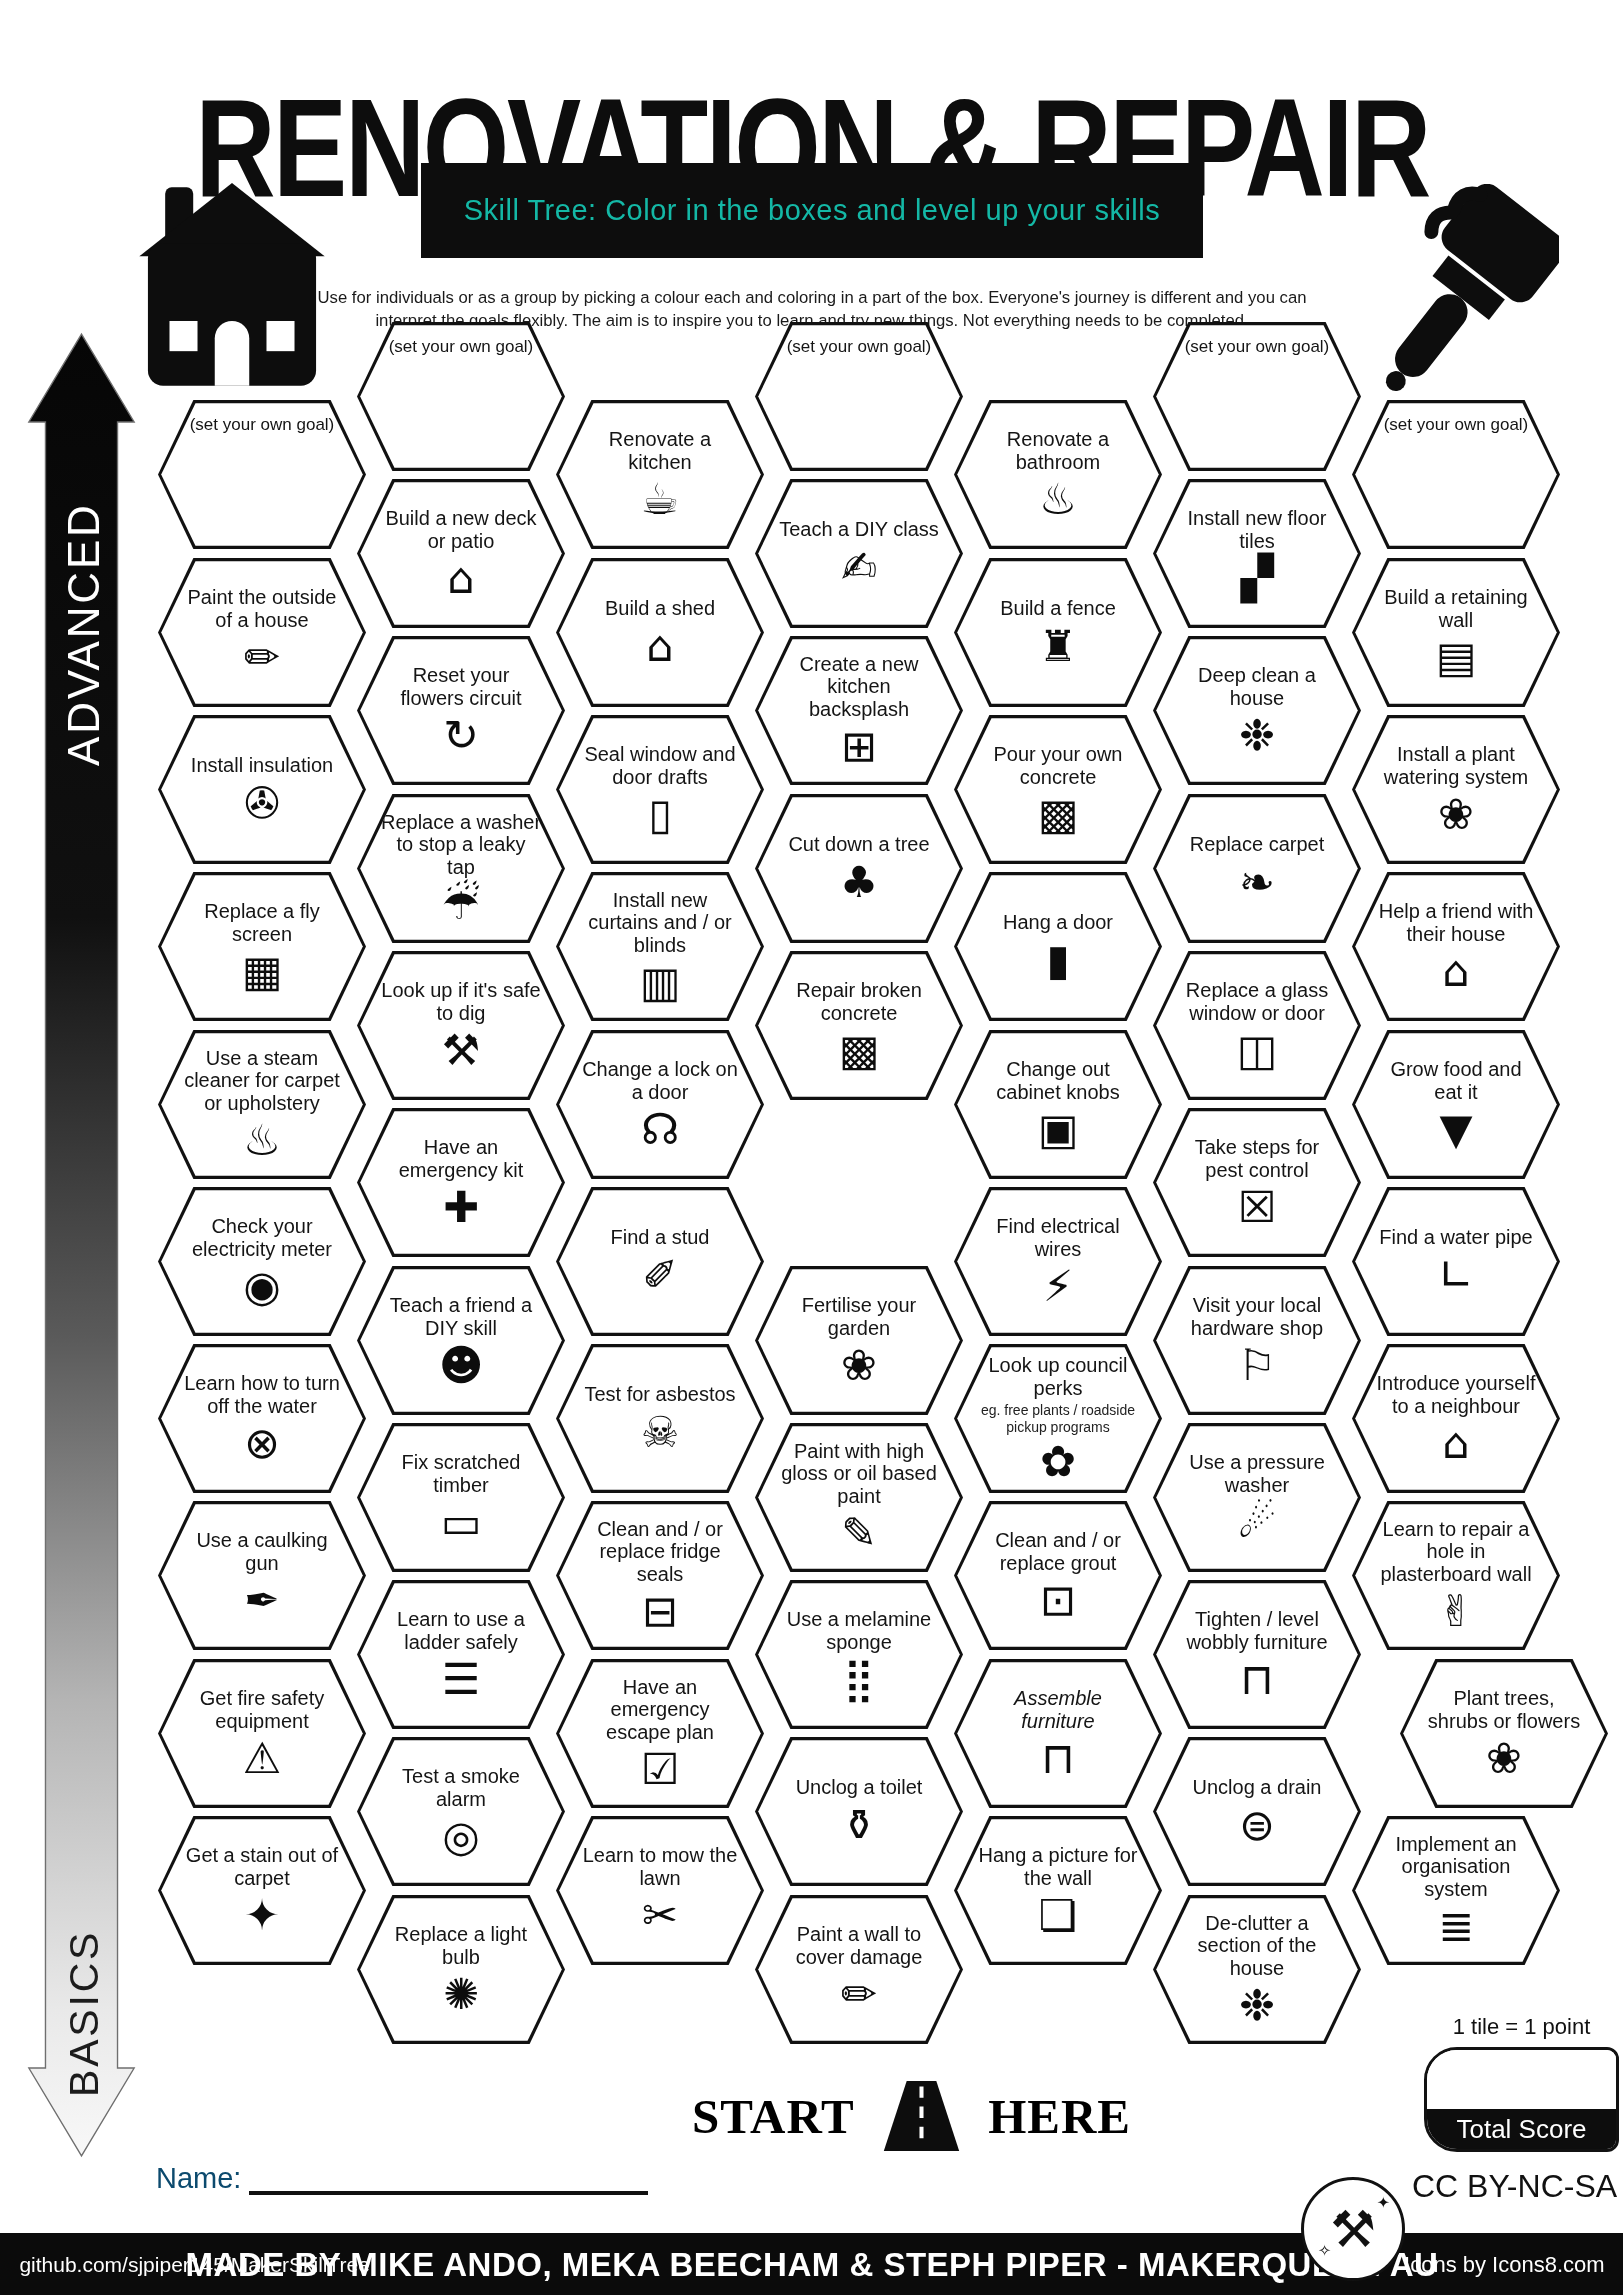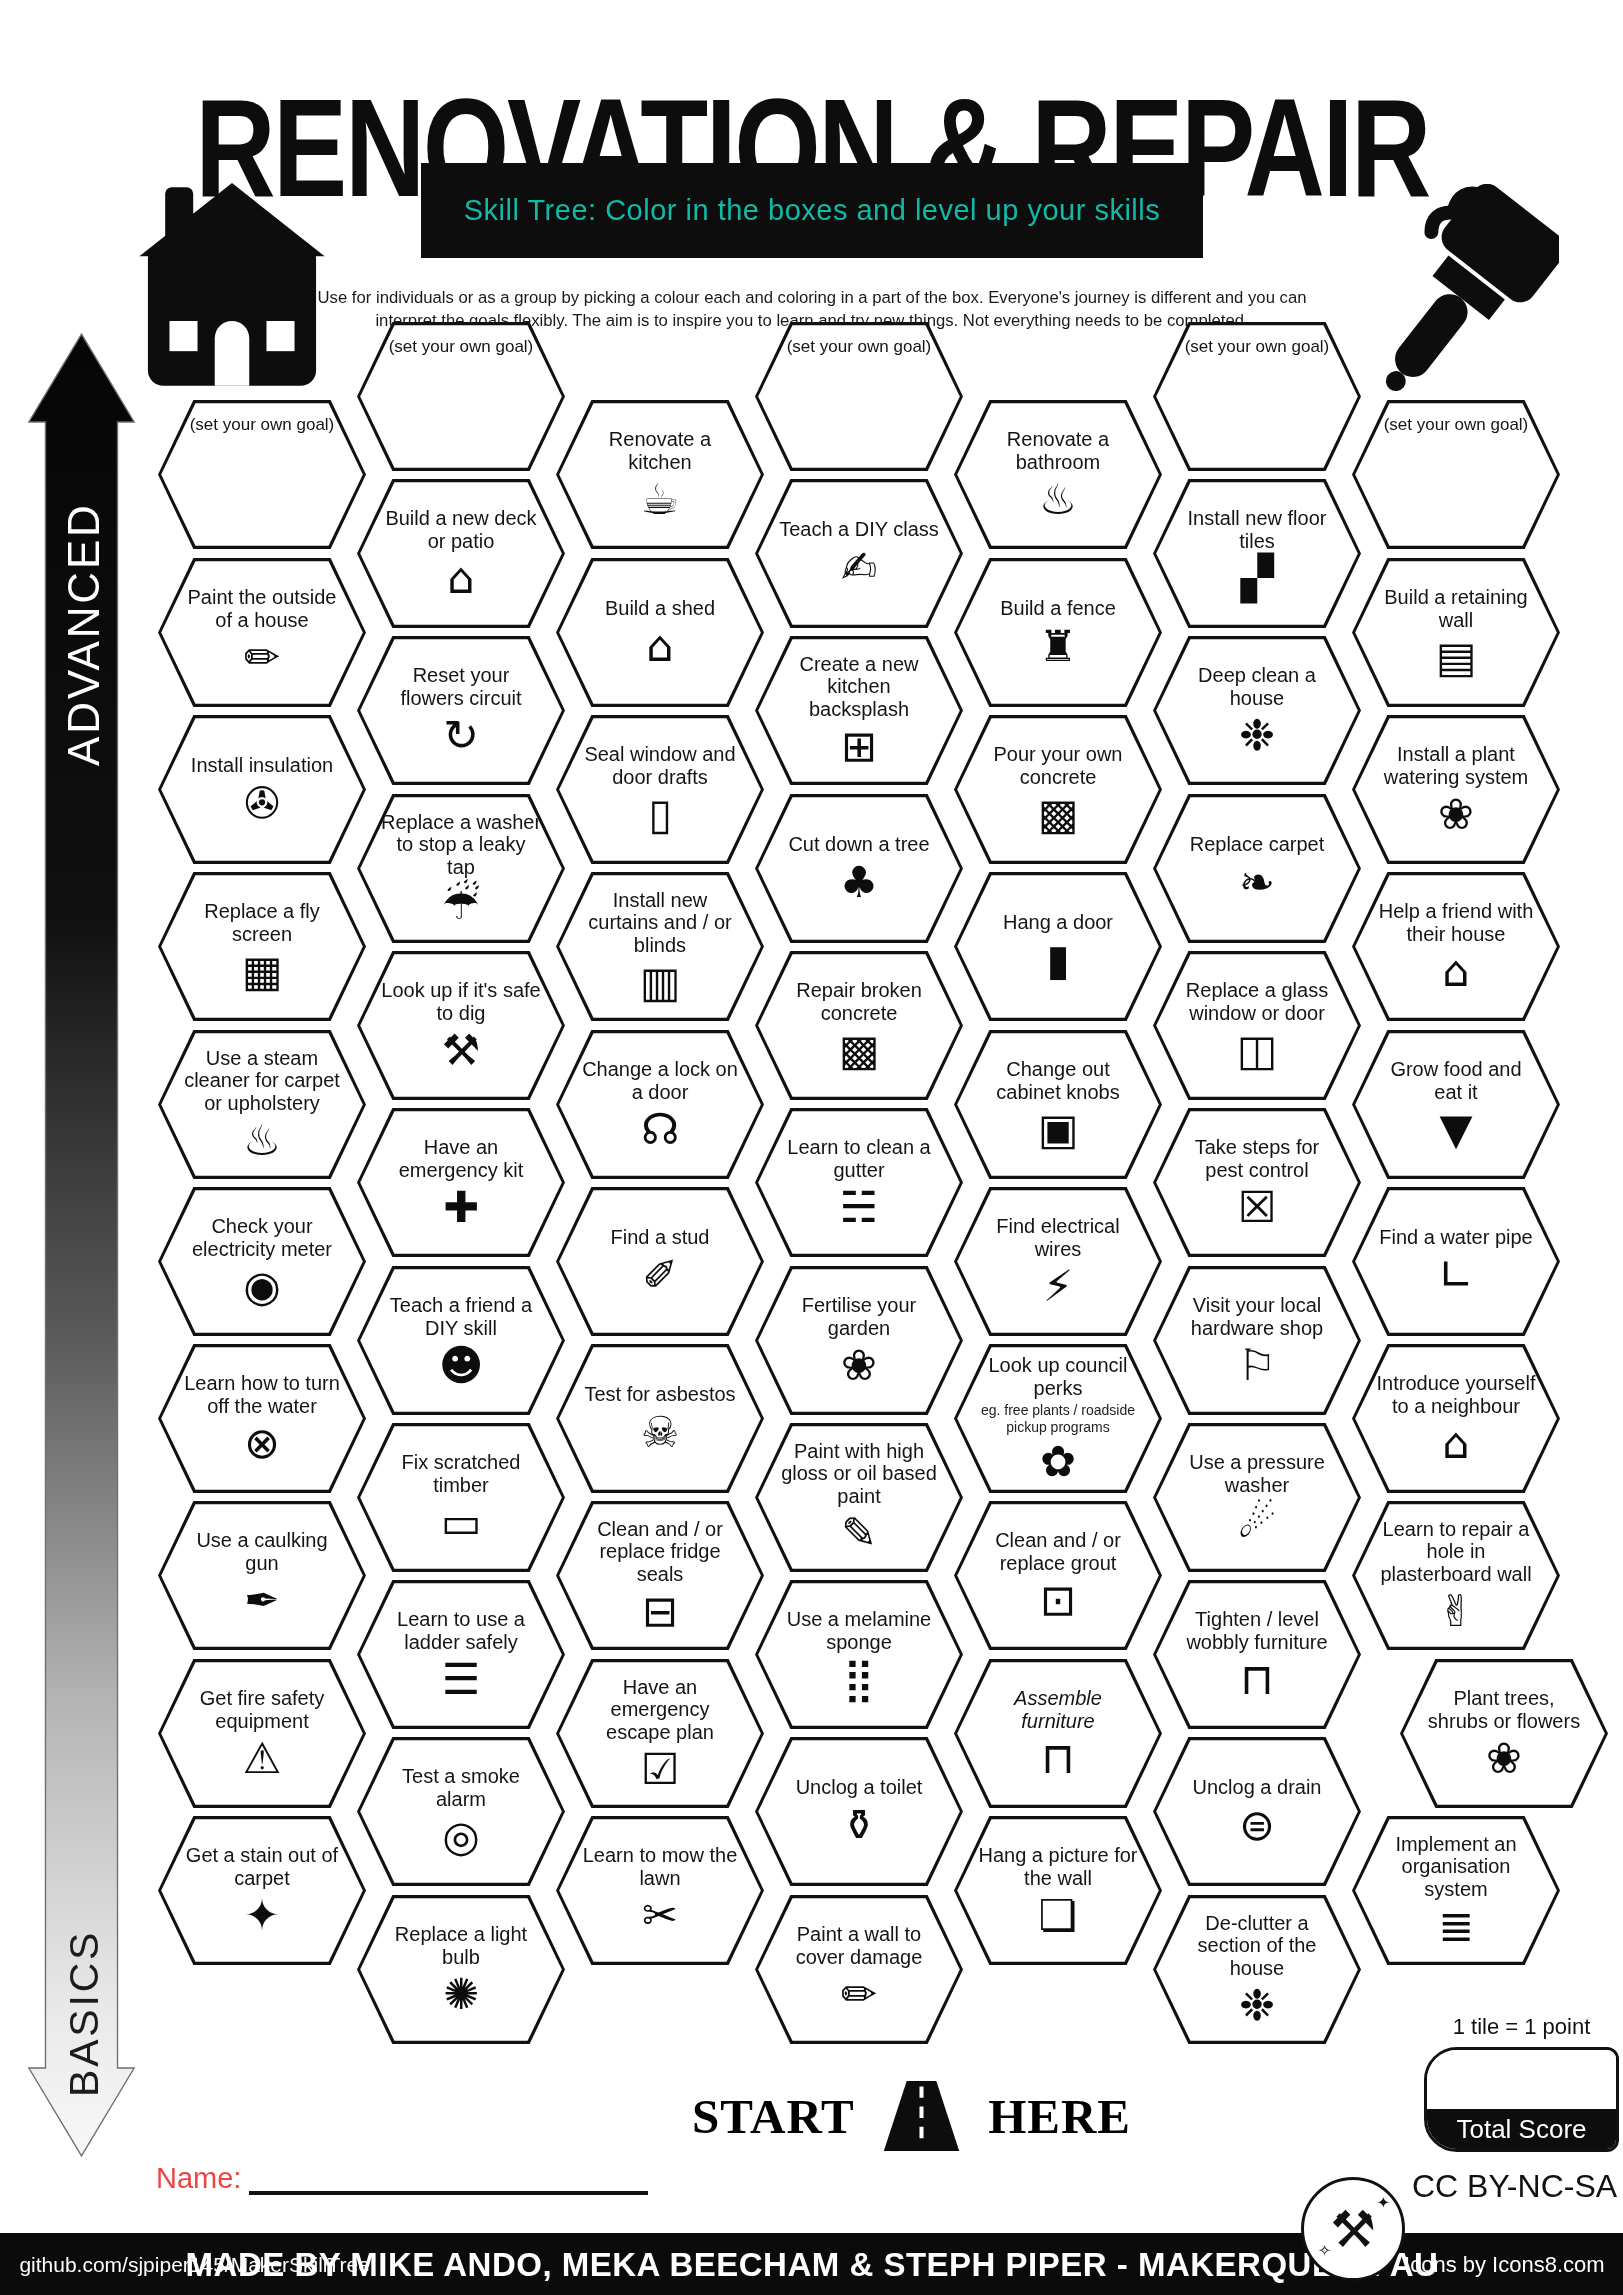--- a/index.html
+++ b/index.html
@@ -47,21 +47,21 @@
   .tile-label{font-size:20px;line-height:1.14;color:#151515;}
   .tile-sub{font-size:14px;line-height:1.2;color:#222;margin-top:-1.9px;}
   .tile-icon{font-size:43px;line-height:1;color:#0d0d0d;font-family:"DejaVu Sans",sans-serif;}
   .hex.goal .hex-inner{justify-content:flex-start;padding-top:12px;}
   .hex.goal .tile-label{font-size:17px;text-align:right;}
   
   .start-here{position:absolute;left:692px;top:2081px;display:flex;align-items:center;gap:19.4px;}
   .start-word{font-size:49px;font-weight:700;letter-spacing:0.9px;color:#000000;font-family:Liberation Serif, serif;}
   
   .name-row{position:absolute;left:156px;top:2162px;display:flex;align-items:flex-end;}
-  .name-label{font-size:29px;color:#ef4444;}
+  .name-label{font-size:29px;color:#0c4a6e;}
   .name-line{width:399px;border-bottom:4.2px solid #111;margin-left:7.4px;height:29px;}
   
   .points-note{position:absolute;left:1424px;top:2014px;width:195px;text-align:center;font-size:22px;color:#111;}
   .score-card{
     position:absolute;left:1424px;top:2047px;width:195px;height:105px;
     border:3.2px solid #111;border-radius:33px 12px 12px 33px;overflow:hidden;background:#fff;box-sizing:border-box;
   }
   .score-blank{position:absolute;left:0;top:0;right:0;bottom:40px;background:#fff;}
   .score-bar{
     position:absolute;left:0;right:0;bottom:0;height:40px;background:#0d0d0d;color:#fff;
@@ -341,26 +341,20 @@
         <div class="tile-label">Cut down a tree</div>
         <div class="tile-icon">♣</div>
       </div>
     </div>
     <div class="hex" style="left: 755px; top: 951px;">
       <div class="hex-inner">
         <div class="tile-label">Repair broken concrete</div>
         <div class="tile-icon">▩</div>
       </div>
     </div>
-    <div class="hex" style="left: 755px; top: 1108px;">
-      <div class="hex-inner">
-        <div class="tile-label">Learn to clean a gutter</div>
-        <div class="tile-icon">☵</div>
-      </div>
-    </div>
     <div class="hex" style="left: 755px; top: 1266px;">
       <div class="hex-inner">
         <div class="tile-label">Fertilise your garden</div>
         <div class="tile-icon">❀</div>
       </div>
     </div>
     <div class="hex" style="left: 755px; top: 1423px;">
       <div class="hex-inner">
         <div class="tile-label">Paint with high gloss or oil based paint</div>
         <div class="tile-icon">✎</div>

